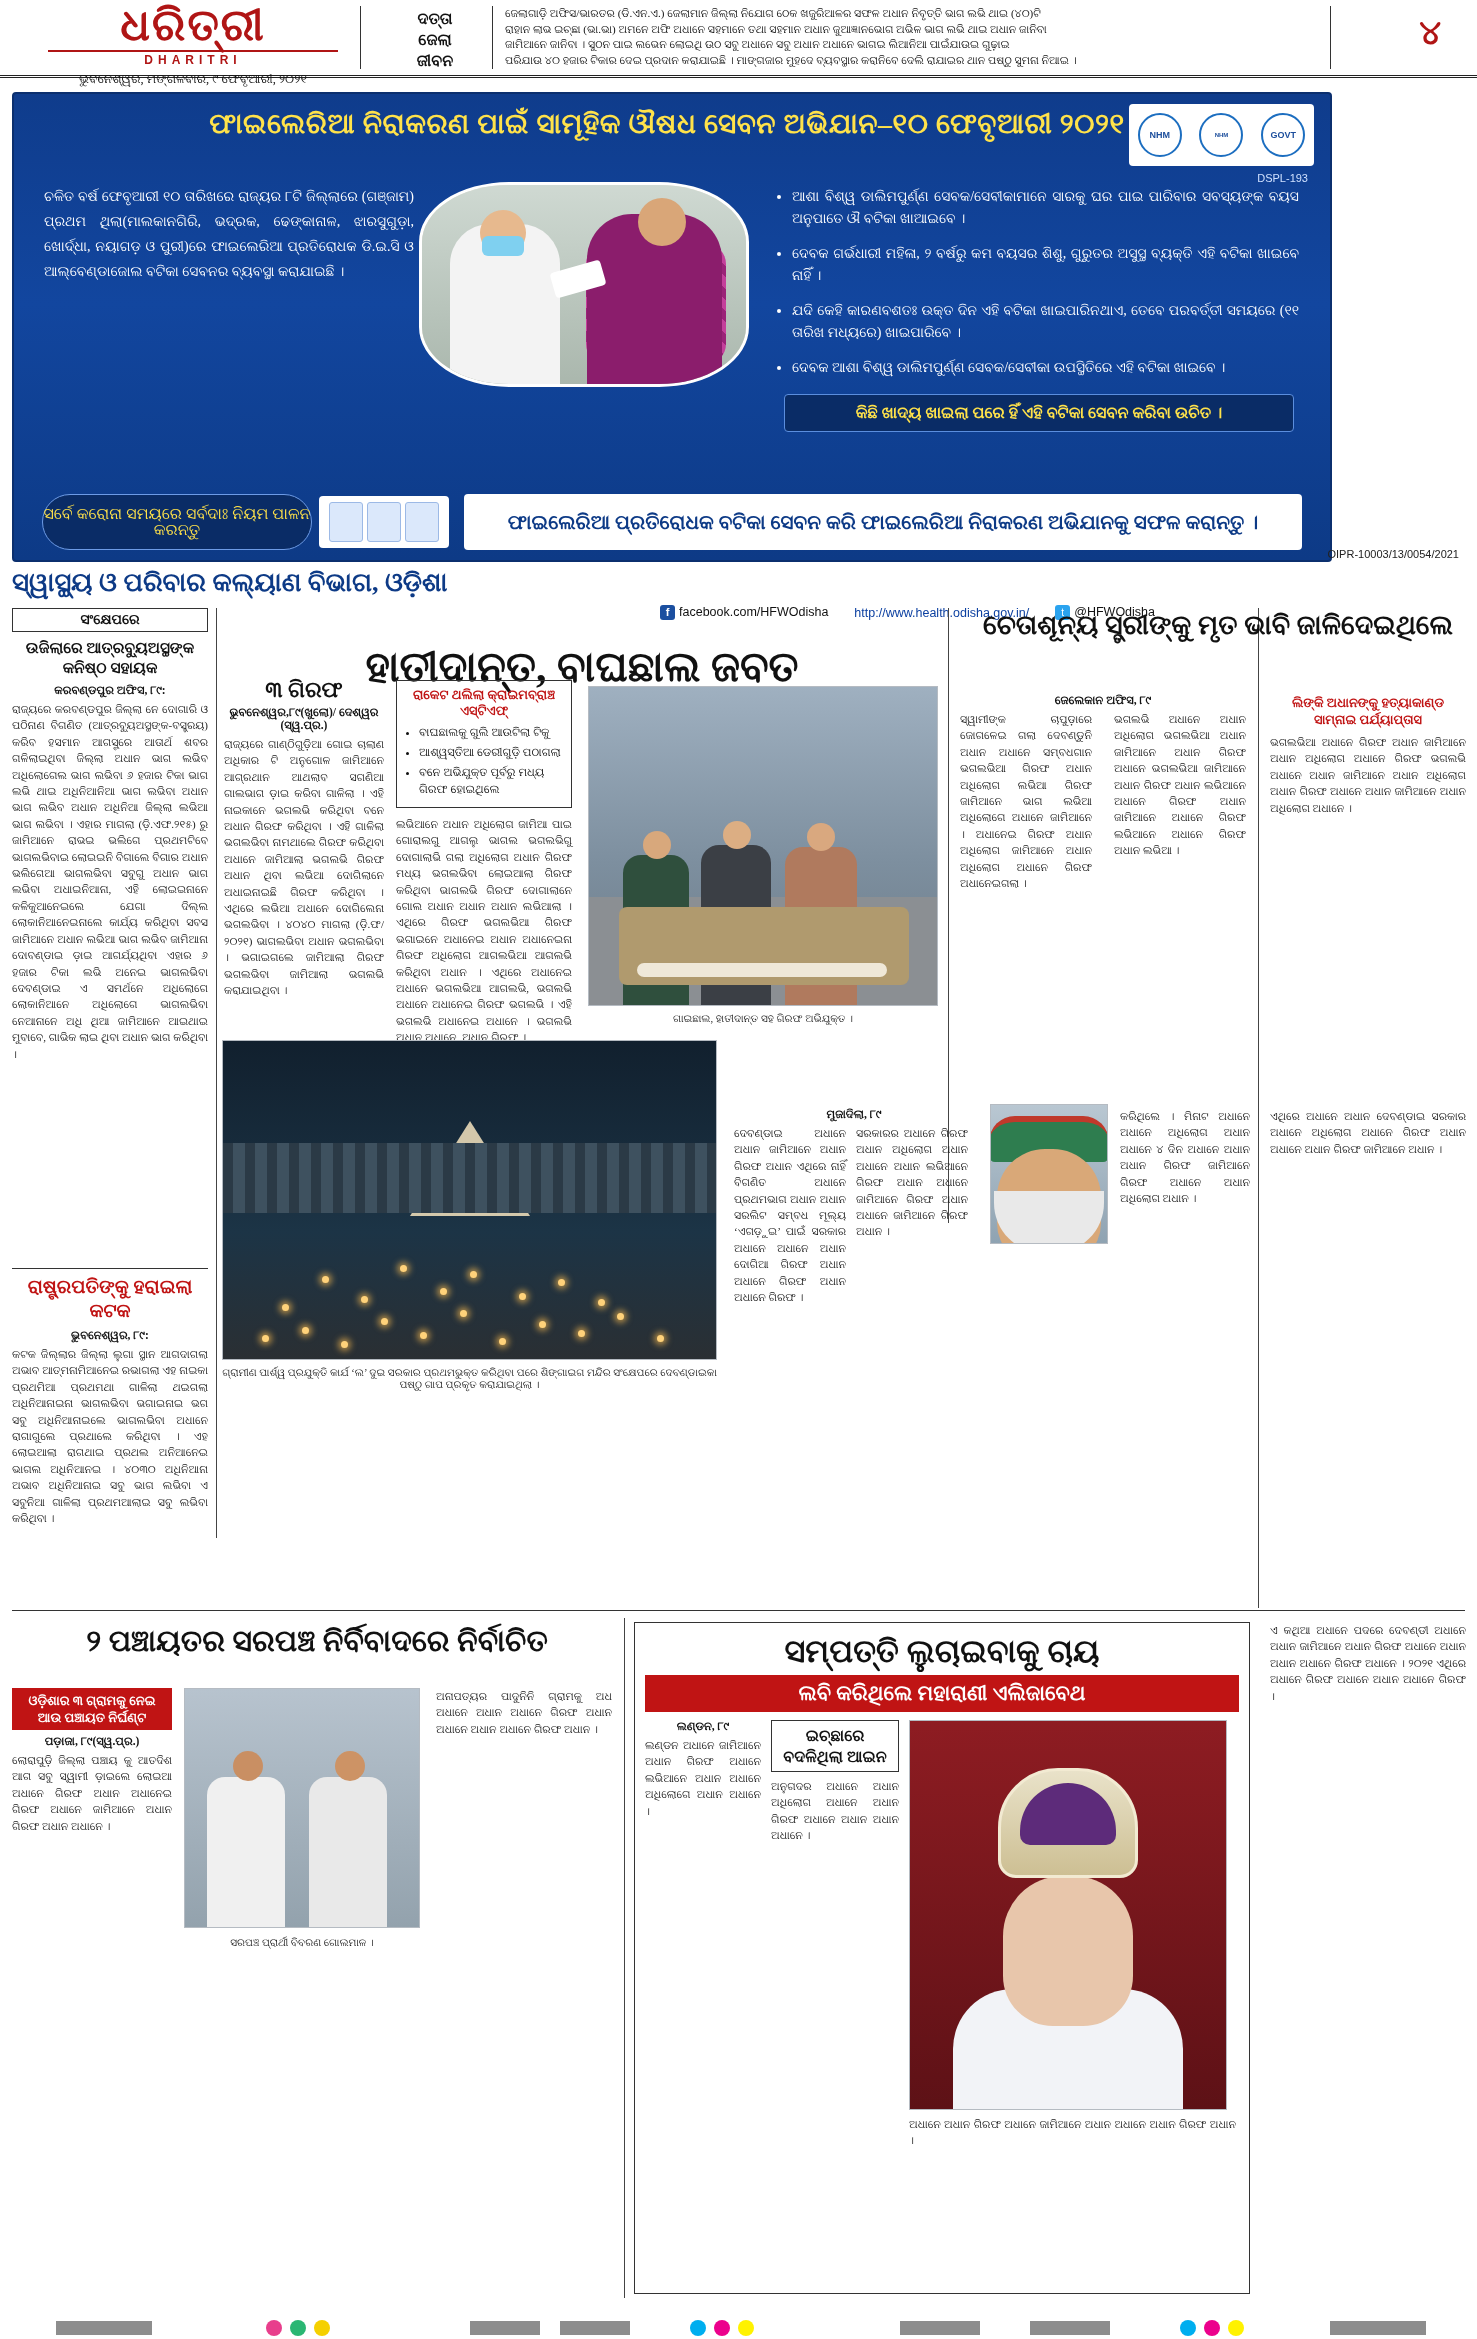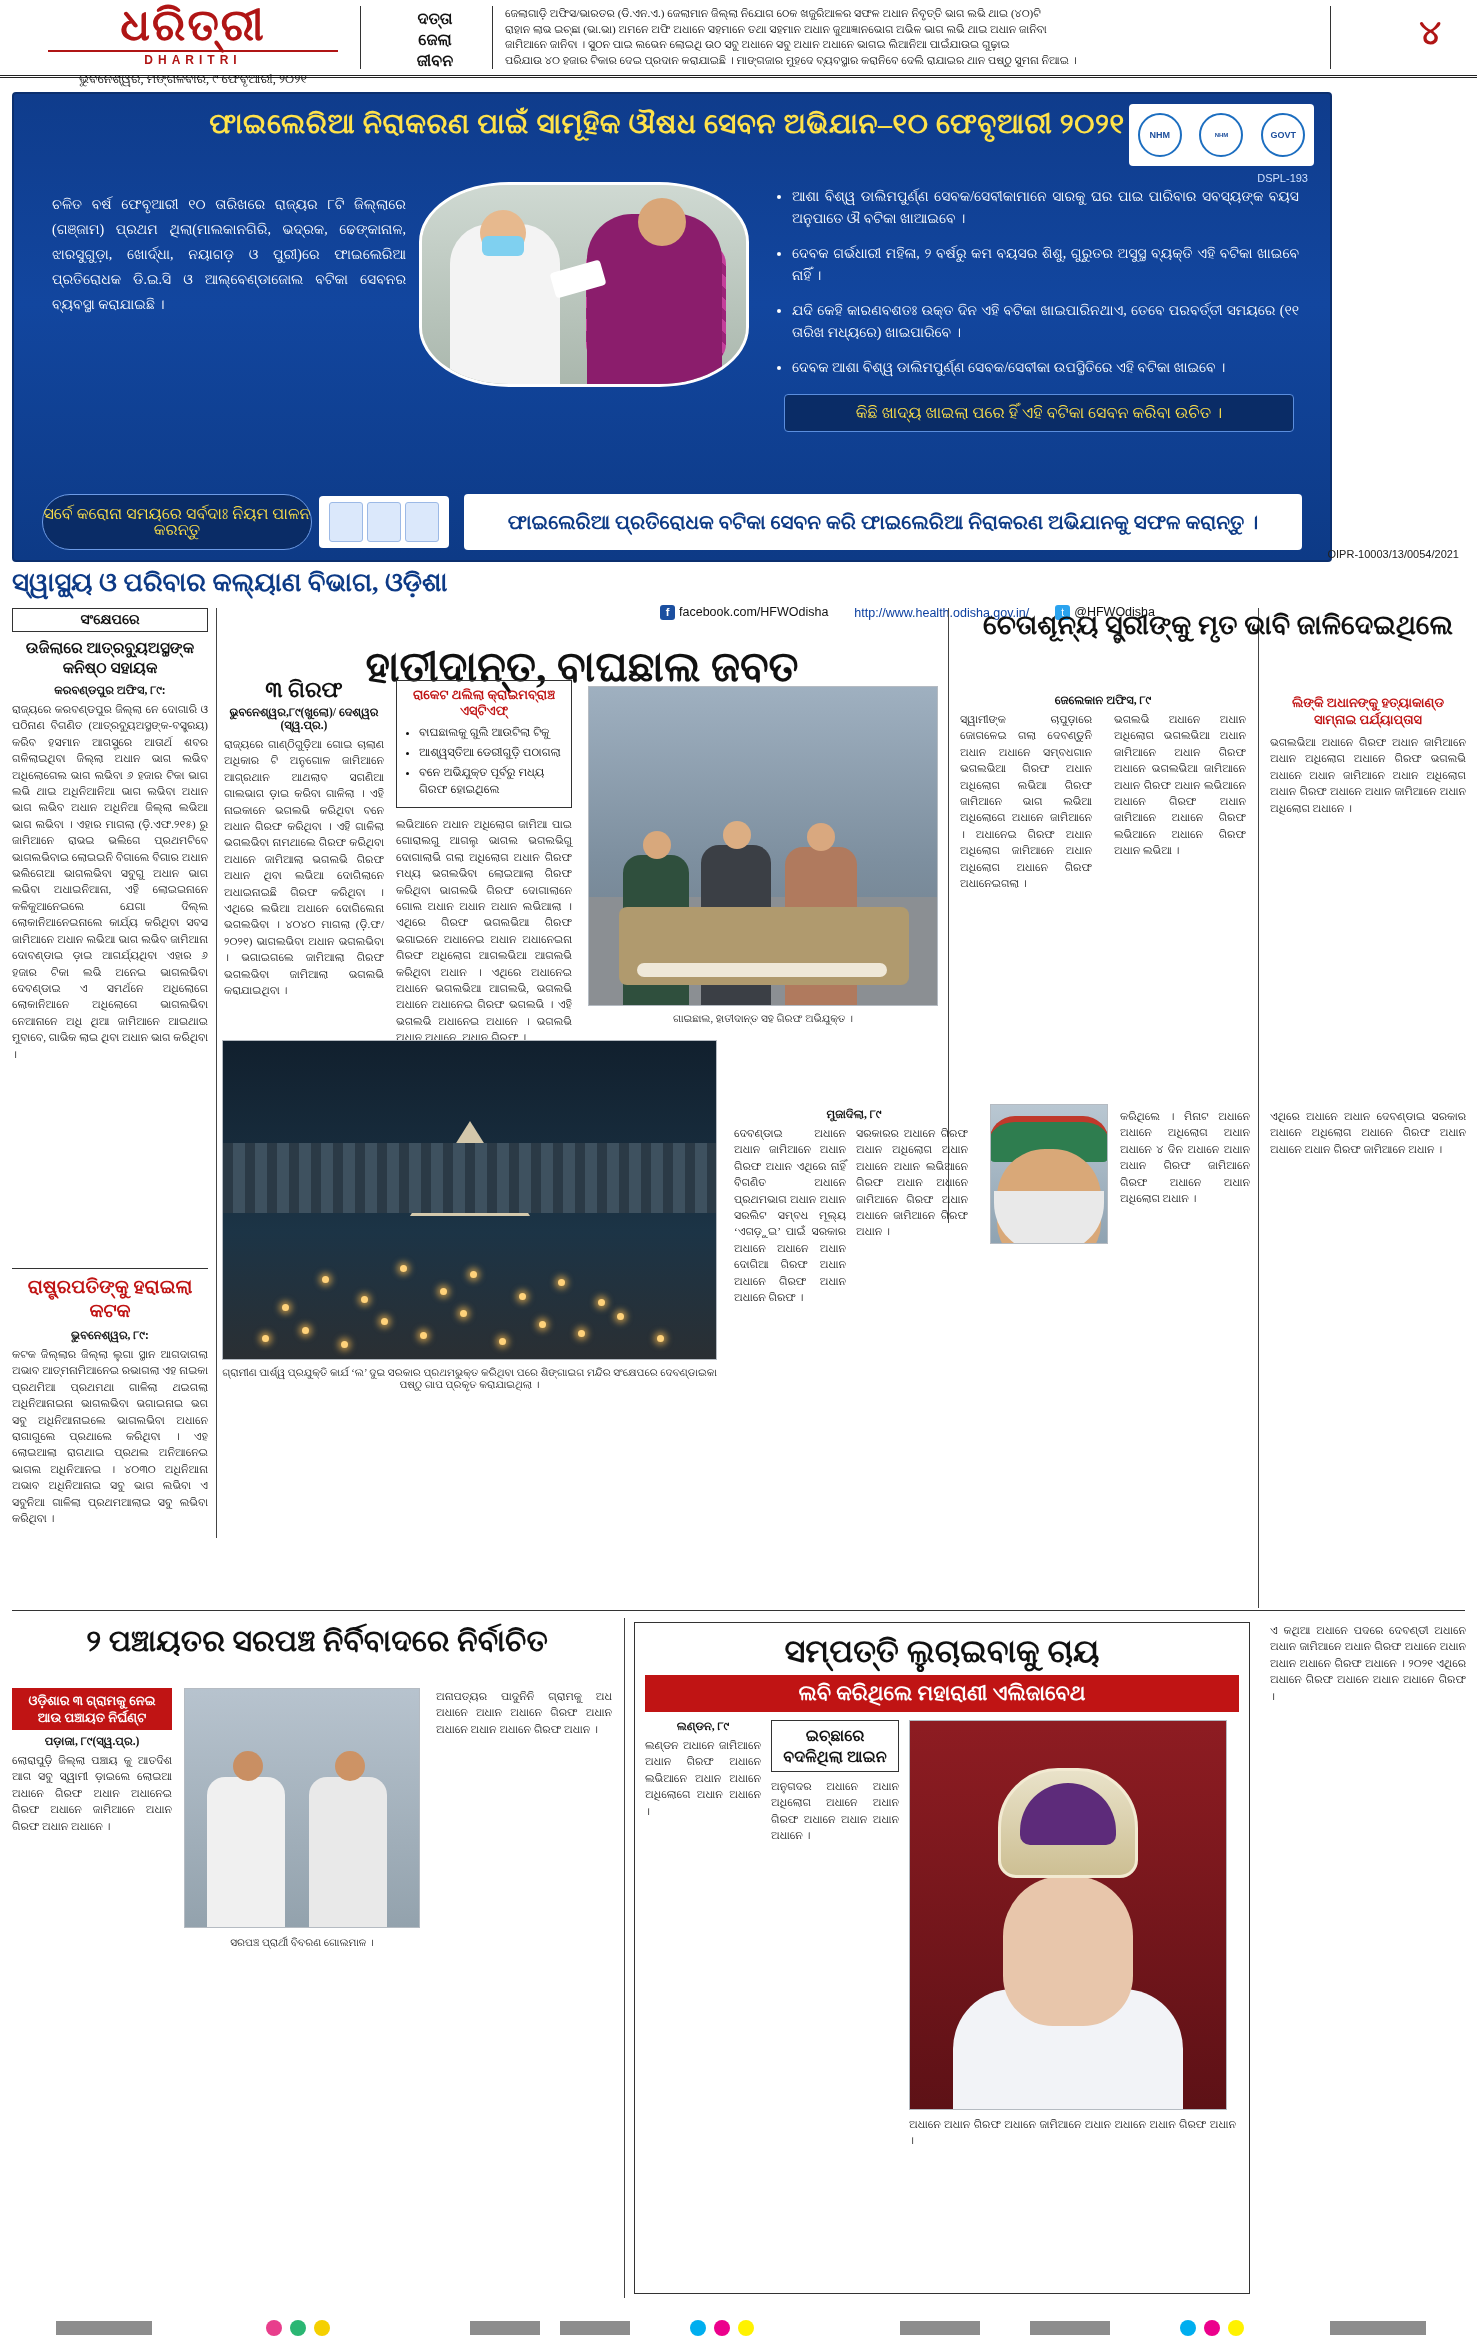--- a/index.html
+++ b/index.html
@@ -38,39 +38,39 @@
             border:2px solid #0b2f6e; border-radius:4px; color:#fff; }
   .ad-title { position:absolute; left:18px; top:14px; width:1270px; text-align:center;
               font-family:"Liberation Serif", serif; font-size:28px; font-weight:bold; color:#ffe24a;
               letter-spacing:0.5px; }
   .ad-logos { position:absolute; right:16px; top:10px; width:185px; height:62px;
               background:#fff; border-radius:4px; display:flex; align-items:center; justify-content:space-around; }
   .ad-logo-circ { width:44px; height:44px; border-radius:50%; border:2px solid #1c6ec0; display:flex; align-items:center; justify-content:center; font-size:9px; text-align:center; color:#1c4e9c; font-weight:bold; line-height:9px; }
   .dspl { position:absolute; right:22px; top:78px; font-size:11px; color:#cfe0ff; }
 
   .ad-left { position:absolute; left:30px; top:90px; width:370px; }
-  .ad-left p { margin:8px; font-family:"Liberation Serif", serif; font-size:14px; line-height:25px; text-align:justify; color:#ffffff; }
+  .ad-left p { margin:0; font-family:"Liberation Serif", serif; font-size:14px; line-height:25px; text-align:justify; color:#ffffff; }
   .ad-photo { position:absolute; left:405px; top:88px; width:330px; height:205px;
               background:#e8e2d5; border-radius:90px/60px; overflow:hidden; border:3px solid #fff; }
   .ph-sky { position:absolute; inset:0; background:linear-gradient(180deg,#cfd9d2,#aab7ad); }
   .ph-w1 { position:absolute; left:28px; bottom:0; width:110px; height:160px; background:#f3f3f3; border-radius:40px 40px 0 0; }
   .ph-w1head{ position:absolute; left:58px; bottom:128px; width:46px;height:46px;border-radius:50%;background:#e7b98e;}
   .ph-w1mask{ position:absolute; left:60px; bottom:128px; width:42px;height:20px;border-radius:6px;background:#7fd0f0;}
   .ph-w2 { position:absolute; right:24px; bottom:0; width:135px; height:170px; background:#8b1d6c; border-radius:45px 45px 0 0; }
   .ph-w2head{ position:absolute; right:60px; bottom:138px; width:48px;height:48px;border-radius:50%;background:#d9a678;}
   .ph-w2sari{ position:absolute; right:20px; bottom:20px; width:140px;height:120px;background:repeating-linear-gradient(45deg,#9b2278,#9b2278 8px,#c43f9b 8px,#c43f9b 16px); border-radius:20px;}
   .ph-bottle{ position:absolute; left:130px; bottom:92px; width:52px; height:26px; background:#fff; border-radius:4px; transform:rotate(-16deg); }
 
   .ad-bullets { position:absolute; left:760px; top:92px; width:525px; }
   .ad-bullets li { font-family:"Liberation Serif", serif; font-size:14px; line-height:22px; margin-bottom:13px; text-align:justify; }
   .ad-bullets { padding-left:18px; margin:0; }
   .ad-note { position:absolute; left:770px; top:300px; width:510px; height:38px;
              background:#0a2c66; border:1px solid #5b8ede; border-radius:4px;
              display:flex; align-items:center; justify-content:center;
-             font-family:"Liberation Serif", serif; font-size:16px; color:#ffe24a; font-weight:normal; }
+             font-family:"Liberation Serif", serif; font-size:16px; color:#ffe24a; font-weight:bold; }
   .ad-corona { position:absolute; left:28px; top:400px; width:270px; height:56px; background:#0a2c66; border:1px solid #6d9be6; border-radius:28px;
                display:flex; align-items:center; justify-content:center; text-align:center;
                font-family:"Liberation Serif", serif; font-size:16px; color:#ffe24a; line-height:16px; }
   .ad-icons { position:absolute; left:305px; top:402px; width:130px; height:52px; background:#fff; border-radius:4px; display:flex; gap:4px; align-items:center; justify-content:center; }
   .ic-sq { width:34px;height:40px;background:#dbe8fb;border:1px solid #9cb9e6;border-radius:3px;}
   .ad-strap { position:absolute; left:450px; top:400px; width:838px; height:56px;
               background:#ffffff; border-radius:4px; display:flex; align-items:center; justify-content:center;
               font-family:"Liberation Serif", serif; font-size:20px; font-weight:bold; color:#0d3a86; text-align:center; }
   .ad-dept { position:absolute; left:12px; top:568px; width:640px; font-family:"Liberation Serif", serif; font-size:26px; font-weight:bold; color:#0d3a86; }
   .ad-social { position:absolute; left:660px; top:576px; width:640px; font-size:12.5px; color:#111; display:flex; gap:26px; align-items:center;margin-top:29px; }

